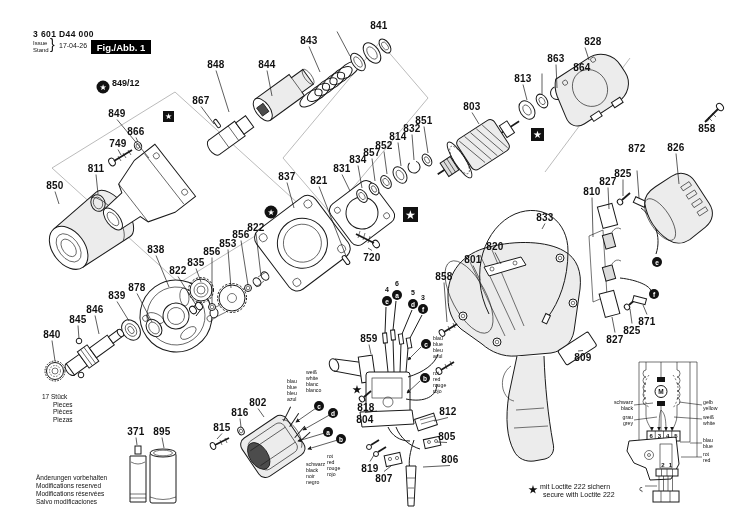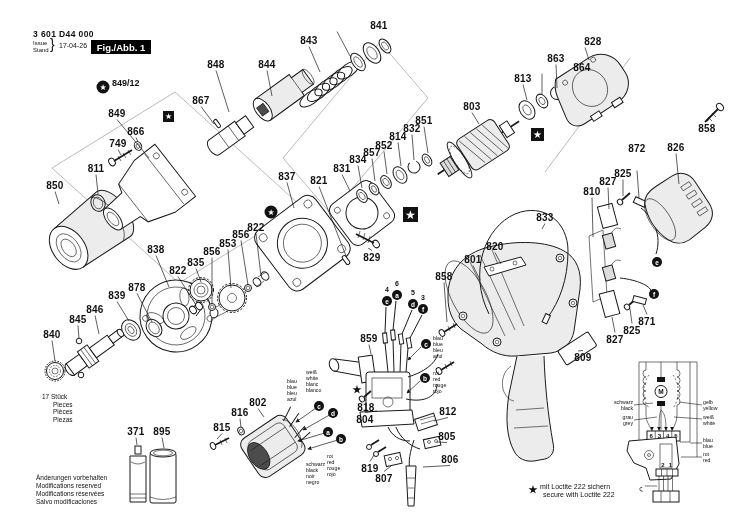--- a/index.html
+++ b/index.html
@@ -606,21 +606,21 @@
       <div class="plabel" style="left: 472px; top: 106px;">803</div>
       <div class="plabel" style="left: 424px; top: 120px;">851</div>
       <div class="plabel" style="left: 412px; top: 128px;">832</div>
       <div class="plabel" style="left: 398px; top: 136px;">814</div>
       <div class="plabel" style="left: 384px; top: 145px;">852</div>
       <div class="plabel" style="left: 372px; top: 152px;">857</div>
       <div class="plabel" style="left: 358px; top: 159px;">834</div>
       <div class="plabel" style="left: 342px; top: 168px;">831</div>
       <div class="plabel" style="left: 319px; top: 180px;">821</div>
       <div class="plabel" style="left: 287px; top: 176px;">837</div>
-      <div class="plabel" style="left: 372px; top: 257px;">829</div>
+      <div class="plabel" style="left: 372px; top: 257px;">720</div>
       <div class="plabel" style="left: 256px; top: 227px;">822</div>
       <div class="plabel" style="left: 241px; top: 234px;">856</div>
       <div class="plabel" style="left: 228px; top: 243px;">853</div>
       <div class="plabel" style="left: 212px; top: 251px;">856</div>
       <div class="plabel" style="left: 196px; top: 262px;">835</div>
       <div class="plabel" style="left: 178px; top: 270px;">822</div>
       <div class="plabel" style="left: 156px; top: 249px;">838</div>
       <div class="plabel" style="left: 137px; top: 287px;">878</div>
       <div class="plabel" style="left: 117px; top: 295px;">839</div>
       <div class="plabel" style="left: 95px; top: 309px;">846</div>

